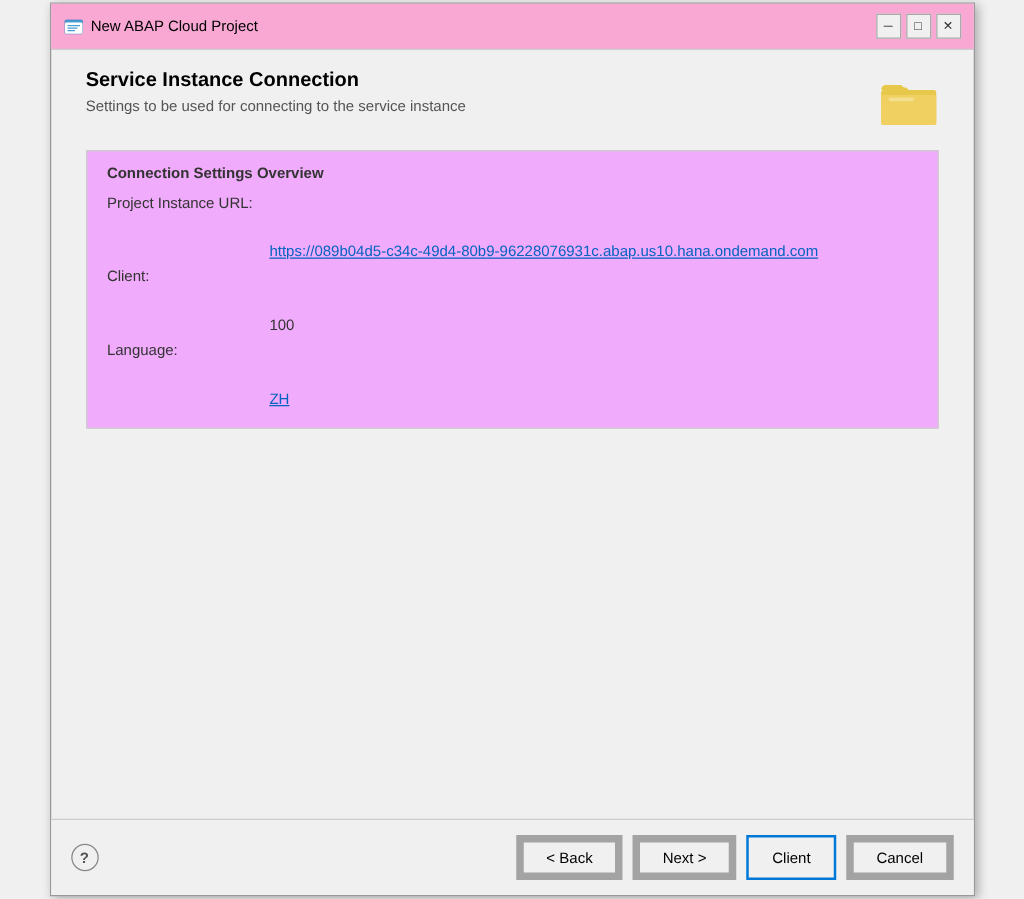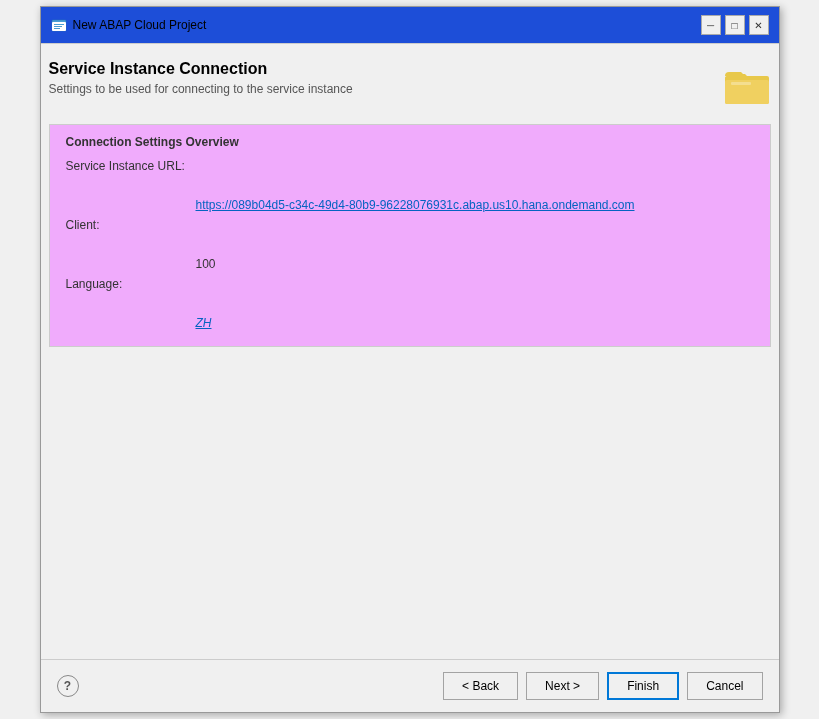--- a/index.html
+++ b/index.html
@@ -19,21 +19,21 @@
     }
 
     .dialog-window {
       width: 740px;
       background: #f0f0f0;
       border: 1px solid #999;
       box-shadow: 2px 2px 8px rgba(0,0,0,0.3);
     }
 
     .title-bar {
-      background: #1d4ed8;
+      background: #f9a8d4;
       border-bottom: 1px solid #ccc;
       padding: 8px 10px;
       display: flex;
       align-items: center;
       justify-content: space-between;
     }
 
     .title-bar-left {
       display: flex;
       align-items: center;
@@ -62,21 +62,21 @@
       border: 1px solid #aaa;
       cursor: pointer;
       display: flex;
       align-items: center;
       justify-content: center;
       font-size: 10px;
       color: #333;
     }
 
     .dialog-content {
-      padding: 16px 8px;
+      padding: 16px 28px;
     }
 
     .dialog-header {
       display: flex;
       justify-content: space-between;
       align-items: flex-start;
       margin-bottom: 16px;
     }
 
     .dialog-header-text {
@@ -149,21 +149,20 @@
       color: #222;
       border-radius: 2px;
       min-width: 160px;
       height: 14px;
       display: inline-block;
     }
 
     .info-value.language-link {
       color: #0563C1;
       text-decoration: underline;
-      font-style: italic;
     }
 
     .dialog-footer {
       border-top: 1px solid #ccc;
       padding: 12px 16px;
       display: flex;
       align-items: center;
       justify-content: space-between;
       background: #f0f0f0;
     }
@@ -189,21 +188,21 @@
     }
 
     .footer-right {
       display: flex;
       gap: 8px;
     }
 
     .btn {
       padding: 5px 18px;
       font-size: 12px;
-      border: 1px solid #a3a3a3;
+      border: 6px solid #a3a3a3;
       background: #f0f0f0;
       cursor: pointer;
       color: #000;
       min-width: 72px;
       text-align: center;
     }
 
     .btn-finish {
       border: 2px solid #0078d7;
       background: #f0f0f0;
@@ -253,21 +252,21 @@
 
           <rect x="8" y="22" width="20" height="3" rx="1" fill="rgba(255,255,255,0.3)"></rect>
         </svg>
       </div>
     </div>
 
     <div class="connection-box">
       <div class="connection-box-title">Connection Settings Overview</div>
 
       <div class="info-row">
-        <span class="info-label">Service Instance URL:</span>
+        <span class="info-label">Project Instance URL:</span>
         <span class="info-value link">https://089b04d5-c34c-49d4-80b9-96228076931c.abap.us10.hana.ondemand.com</span>
       </div>
 
 
 
 
       <div class="info-row">
         <span class="info-label">Client:</span>
         <span class="info-value">100</span>
       </div>
@@ -286,20 +285,20 @@
       <div class="help-btn">?</div>
     </div>
     <div class="footer-right">
       <button class="btn">
         <span>&lt; Back</span>
       </button>
       <button class="btn">
         <span>Next &gt;</span>
       </button>
       <button class="btn btn-finish">
-        <span>Finish</span>
+        <span>Client</span>
       </button>
       <button class="btn">
         <span>Cancel</span>
       </button>
     </div>
   </div>
 </div>
 
 </body></html>

